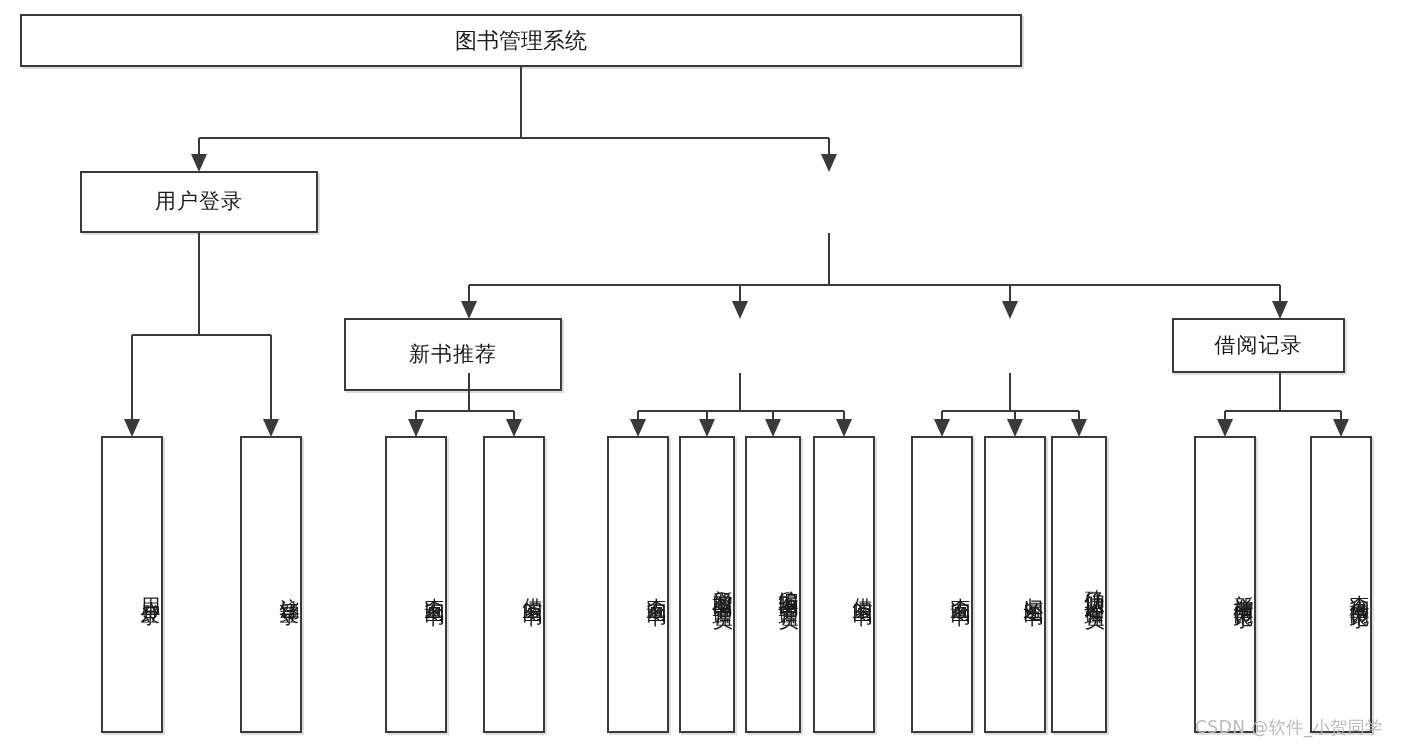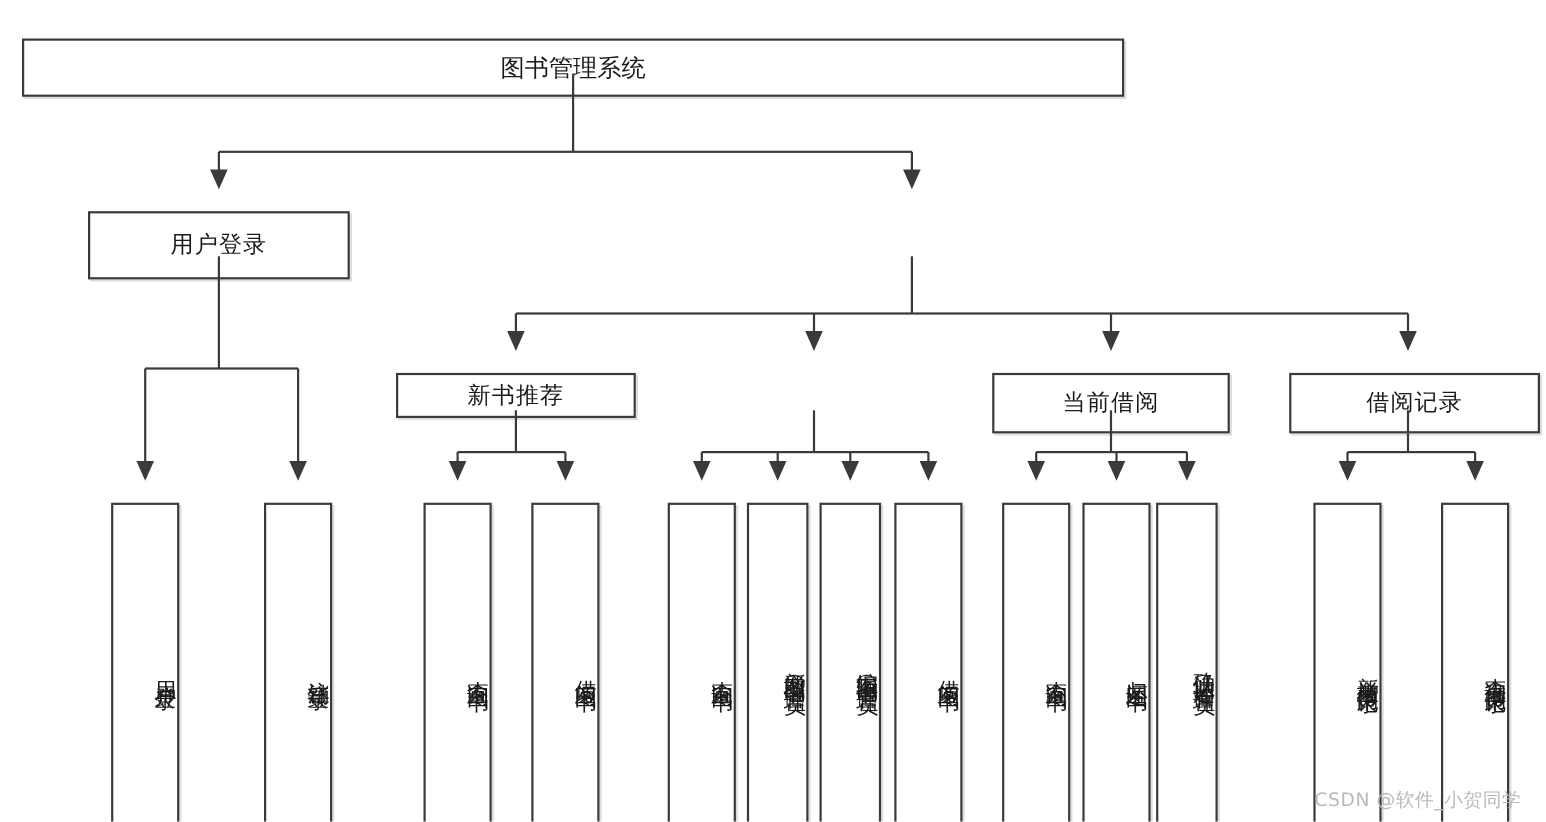--- a/index.html
+++ b/index.html
@@ -22,21 +22,20 @@
   .node {
     position: absolute;
     box-sizing: border-box;
     border: 2.5px solid #3a3a3a;
     background: #ffffff;
     display: flex;
     align-items: center;
     justify-content: center;
     color: #1a1a1a;
     box-shadow: 2px 2px 0 rgba(0,0,0,0.13);
-    margin-top: 21px;
   }
   .node.horiz {
     font-size: 21px;
     letter-spacing: 1px;
     line-height: 1.2;
   }
   .node.root {
     font-size: 22px;
   }
   
@@ -90,27 +89,24 @@
 <div id="canvas">
 
   <div class="node root" id="node-root" style="left: 20px; top: 14px; width: 1002px; height: 53px;">
     <span>图书管理系统</span>
   </div>
 
   <div class="node horiz" id="node-l2-0" style="left: 80px; top: 171px; width: 238px; height: 62px;">
     <span>用户登录</span>
   </div>
 
-  <div class="node horiz" id="node-l3-0" style="left: 360px; top: 318px; width: 218px; height: 41px;">
+  <div class="node horiz" id="node-l3-0" style="left: 344px; top: 318px; width: 218px; height: 73px;">
     <span>新书推荐</span>
   </div>
-  <div class="node horiz" id="node-l3-2" style="left: 902px; top: 318px; width: 216px; height: 55px;">
-    <span>当前借阅</span>
-  </div>
-  <div class="node horiz" id="node-l3-3" style="left: 1172px; top: 318px; width: 228px; height: 55px;">
+  <div class="node horiz" id="node-l3-3" style="left: 1172px; top: 318px; width: 173px; height: 55px;">
     <span>借阅记录</span>
   </div>
 
   <div id="leaf-layer">
       <div class="node vert" style="left: 101px; top: 436px; width: 62px; height: 297px;">
         <span class="vtext">用户登录</span>
       </div>
       <div class="node vert" style="left: 240px; top: 436px; width: 62px; height: 297px;">
         <span class="vtext">注销登录</span>
       </div>

